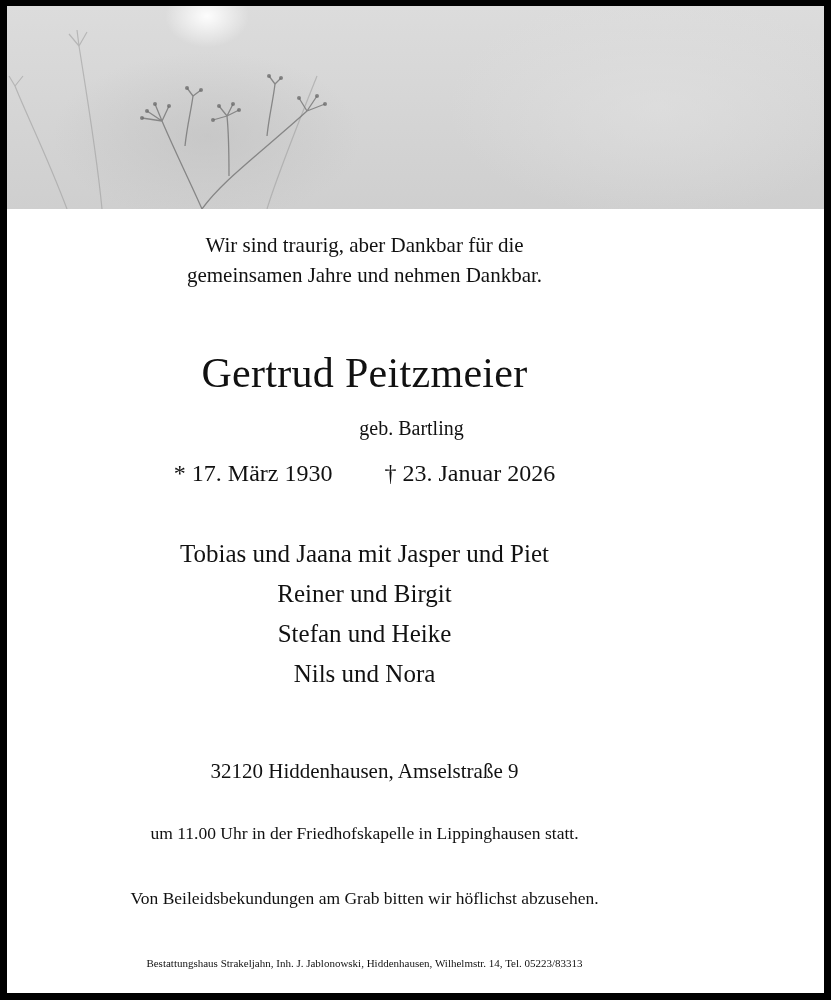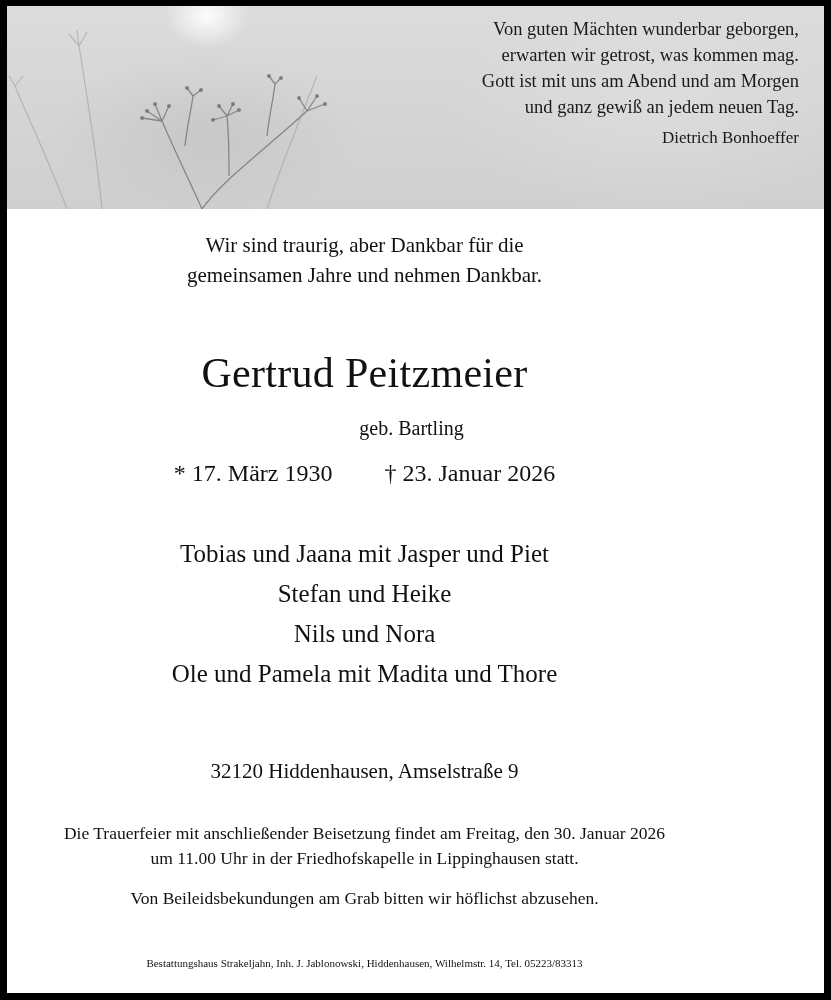--- a/index.html
+++ b/index.html
@@ -81,52 +81,44 @@
         <circle cx="310" cy="90" r="2"></circle>
           <circle cx="318" cy="98" r="2"></circle>
           <circle cx="292" cy="92" r="2"></circle>
         <circle cx="262" cy="70" r="2"></circle>
           <circle cx="274" cy="72" r="2"></circle>
         <circle cx="180" cy="82" r="2"></circle>
           <circle cx="194" cy="84" r="2"></circle>
       </g>
     </svg>
 
-    <div class="quote">
-      <span class="line">Von guten Mächten wunderbar geborgen,</span>
-      <span class="line">erwarten wir getrost, was kommen mag.</span>
-      <span class="line">Gott ist mit uns am Abend und am Morgen</span>
-      <span class="line">und ganz gewiß an jedem neuen Tag.</span>
-      <span class="author">Dietrich Bonhoeffer</span>
-    </div>
   </div>
 
   <div class="center intro">
     <span class="line">Wir sind traurig, aber Dankbar für die</span>
     <span class="line">gemeinsamen Jahre und nehmen Dankbar.</span>
   </div>
 
   <div class="center name">Gertrud Peitzmeier</div>
 
   <div class="center maiden">geb. Bartling</div>
 
   <div class="center dates">
     <span>* 17. März 1930</span><span class="sep"></span><span>† 23. Januar 2026</span>
   </div>
 
   <div class="center family">
     <span class="line">Tobias und Jaana mit Jasper und Piet</span>
+    <span class="line">Reiner und Birgit</span>
     <span class="line">Stefan und Heike</span>
     <span class="line">Nils und Nora</span>
-    <span class="line">Ole und Pamela mit Madita und Thore</span>
   </div>
 
   <div class="center address">32120 Hiddenhausen, Amselstraße 9</div>
 
   <div class="center service">
-    <span class="line">Die Trauerfeier mit anschließender Beisetzung findet am Freitag, den 30. Januar 2026</span>
     <span class="line">um 11.00 Uhr in der Friedhofskapelle in Lippinghausen statt.</span>
   </div>
 
   <div class="center condolence">Von Beileidsbekundungen am Grab bitten wir höflichst abzusehen.</div>
 
   <div class="center undertaker">Bestattungshaus Strakeljahn, Inh. J. Jablonowski, Hiddenhausen, Wilhelmstr. 14, Tel. 05223/83313</div>
 </div>
 
 </body></html>

